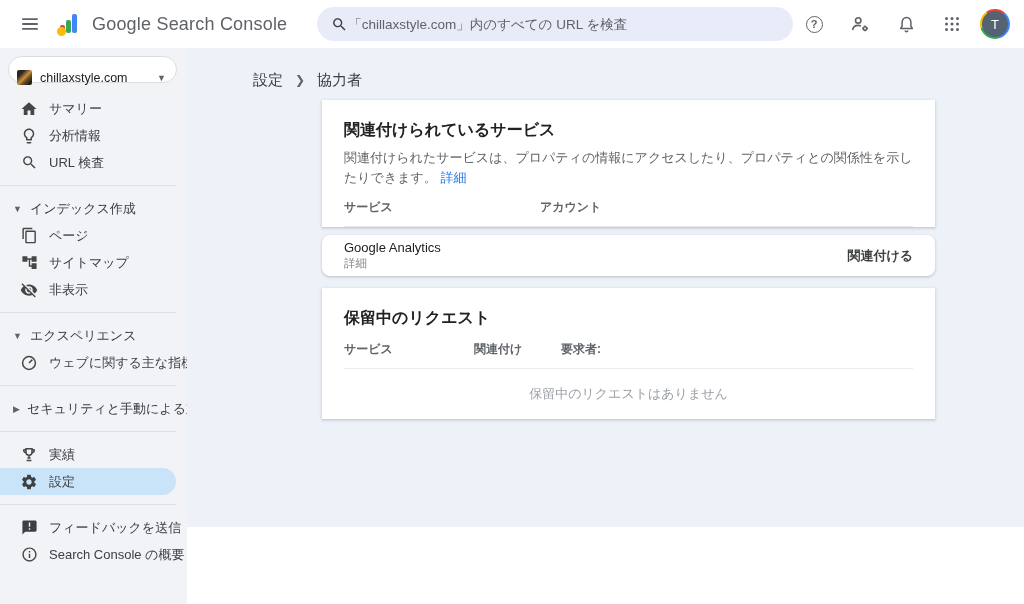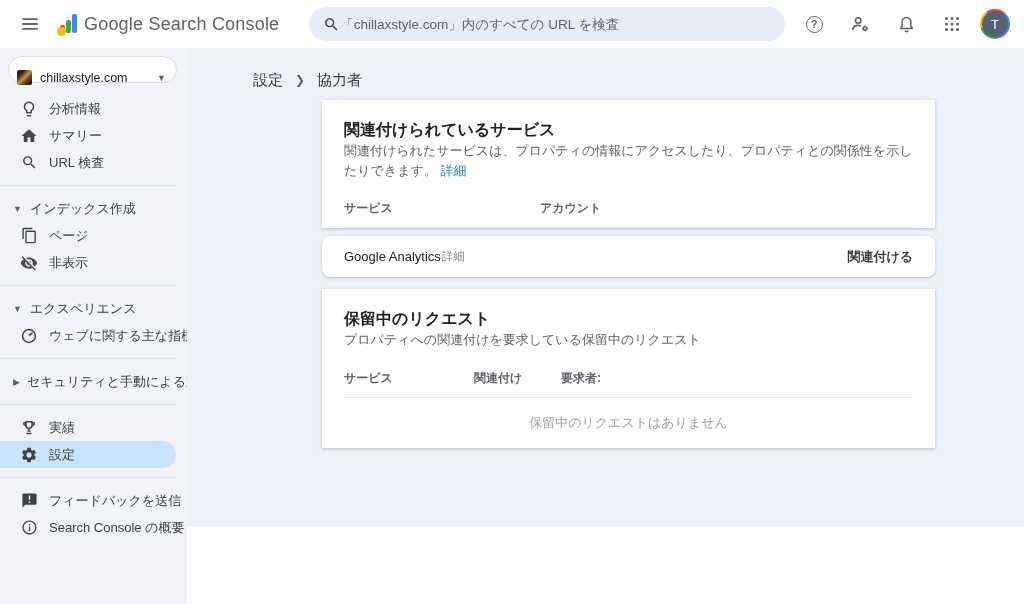--- a/index.html
+++ b/index.html
@@ -1,21 +1,21 @@
 <!DOCTYPE html>
 <html><head>
 <meta charset="utf-8">
 <style>
   * { margin:0; padding:0; box-sizing:border-box; }
   html,body { width:1024px; height:604px; overflow:hidden; background:#fff;
     font-family:"Liberation Sans","DejaVu Sans",sans-serif; }
   
   .app-header { height:48px; background:#fff; display:flex; align-items:center; padding:0 14px 0 12px; }
   .icon-btn { width:36px; height:36px; border:none; background:transparent; display:flex; align-items:center; justify-content:center; cursor:pointer; border-radius:50%; }
-  .logo-wrap { display:flex; align-items:center; margin-left:10px; }
+  .logo-wrap { display:flex; align-items:center; gap:8px; margin-left:10px; }
   .logo-mark { width:26px; height:24px; position:relative; }
   .logo-mark .bar { position:absolute; bottom:3px; border-radius:2px; width:5px; }
   .logo-mark .b1 { left:2px; height:8px; background:#ea4335; }
   .logo-mark .b2 { left:8px; height:13px; background:#34a853; }
   .logo-mark .b3 { left:14px; height:19px; background:#4285f4; }
   .logo-mark .lens { position:absolute; left:-1px; bottom:0; width:9px; height:9px; border-radius:50%; background:#fbbc05; }
   .app-title { font-size:18px; color:#5f6368; letter-spacing:.2px; white-space:nowrap; }
   .search-bar { margin-left:30px; width:476px; height:34px; background:#e7ecf8; border-radius:17px; display:flex; align-items:center; padding:0 14px; }
   .search-bar input { border:none; outline:none; background:transparent; flex:1; font-size:13.5px; color:#3c4043; font-family:inherit; }
   .search-bar input::placeholder { color:#5f6368; opacity:1; }
@@ -43,31 +43,31 @@
   
   .main { flex:1; display:flex; flex-direction:column; background:#fff; }
   .main-gray { height:479px; background:#edf1f8; overflow:hidden; }
   .main-white { flex:1; background:#fff; }
   .breadcrumb { margin:16px 0 4px 66px; height:32px; display:flex; align-items:center; gap:12px; font-size:15px; color:#3c4043; }
   .crumb-sep { color:#5f6368; font-size:12px; }
   .card { width:613px; margin-left:135px; background:#fff; border-radius:0;
     box-shadow:0 1px 2px rgba(60,64,67,.18), 0 1px 3px 1px rgba(60,64,67,.08); }
   .card-pad { padding:20px 22px 0 22px; }
   .card-title { font-size:16px; font-weight:bold; color:#202124; }
-  .card-desc { font-size:13px; color:#5f6368; line-height:1.5; }
+  .card-desc { margin-top:7px; font-size:13px; color:#5f6368; line-height:1.5; }
   .link { color:#1a73e8; text-decoration:none; cursor:pointer; }
-  .thead { display:grid; margin-top:20px; padding-bottom:10px; border-bottom:1px solid #e8eaed;
+  .thead { display:grid; margin-top:12px; padding-bottom:10px; border-bottom:1px solid #e8eaed;
     font-size:12px; color:#5f6368; font-weight:bold; }
   .thead-assoc { grid-template-columns:196px 202px 1fr; }
   .thead-pending { grid-template-columns:130px 87px 94px 1fr; }
   .empty-row { height:50px; display:flex; align-items:center; justify-content:center; font-size:13px; color:#9aa0a6; }
   .ga-row { width:613px; margin:8px 0 12px 135px; height:41px; background:#fff; border-radius:8px;
     box-shadow:0 1px 2px rgba(60,64,67,.18), 0 1px 3px 1px rgba(60,64,67,.08);
     display:flex; align-items:center; padding:0 22px; }
-  .ga-main { display:flex; flex-direction:row; gap:1px; }
+  .ga-main { display:flex; flex-direction:column; gap:1px; }
   .ga-title { font-size:13px; color:#202124; }
   .ga-sub { font-size:11.5px; color:#80868b; cursor:pointer; }
   .ga-action { margin-left:auto; background:none; border:none; font-family:inherit; font-size:13px; font-weight:bold; color:#3c4043; cursor:pointer; }
   svg { display:block; }
 </style>
 </head>
 <body>
 
 <header class="app-header">
   <button class="icon-btn">
@@ -145,32 +145,32 @@
   <aside class="sidebar">
     <div class="prop-pill">
       <span class="prop-favicon"></span>
       <span class="prop-domain">chillaxstyle.com</span>
       <span class="prop-caret">▼</span>
     </div>
     <nav>
         <div class="nav-item">
           <span class="nav-icon">
             <svg width="18" height="18" viewBox="0 0 24 24" fill="#444746">
+              <path d="M10 20v-6h4v6h5v-8h3L12 3 2 12h3v8z"></path>
+            </svg>
+          </span>
+          <span class="nav-label">サマリー</span>
+        </div>
+        <div class="nav-item">
+          <span class="nav-icon">
+            <svg width="18" height="18" viewBox="0 0 24 24" fill="#444746">
               <path d="M9 21c0 .55.45 1 1 1h4c.55 0 1-.45 1-1v-1H9v1zm3-19C8.14 2 5 5.14 5 9c0 2.38 1.19 4.47 3 5.74V17c0 .55.45 1 1 1h6c.55 0 1-.45 1-1v-2.26c1.81-1.27 3-3.36 3-5.74 0-3.86-3.14-7-7-7zm2.85 11.1l-.85.6V16h-4v-2.3l-.85-.6C7.8 12.16 7 10.63 7 9c0-2.76 2.24-5 5-5s5 2.24 5 5c0 1.63-.8 3.16-2.15 4.1z"></path>
             </svg>
           </span>
           <span class="nav-label">分析情報</span>
-        </div>
-        <div class="nav-item">
-          <span class="nav-icon">
-            <svg width="18" height="18" viewBox="0 0 24 24" fill="#444746">
-              <path d="M10 20v-6h4v6h5v-8h3L12 3 2 12h3v8z"></path>
-            </svg>
-          </span>
-          <span class="nav-label">サマリー</span>
         </div>
         <div class="nav-item">
           <span class="nav-icon">
             <svg width="17" height="17" viewBox="0 0 24 24" fill="#444746">
               <path d="M15.5 14h-.79l-.28-.27C15.41 12.59 16 11.11 16 9.5 16 5.91 13.09 3 9.5 3S3 5.91 3 9.5 5.91 16 9.5 16c1.61 0 3.09-.59 4.23-1.57l.27.28v.79l5 4.99L20.49 19l-4.99-5zm-6 0C7.01 14 5 11.99 5 9.5S7.01 5 9.5 5 14 7.01 14 9.5 11.99 14 9.5 14z"></path>
             </svg>
           </span>
           <span class="nav-label">URL 検査</span>
         </div>
         <div class="nav-divider"></div>
@@ -178,20 +178,28 @@
           <span class="caret">▼</span>
           <span class="nav-label">インデックス作成</span>
         </div>
         <div class="nav-item">
           <span class="nav-icon">
             <svg width="17" height="17" viewBox="0 0 24 24" fill="#444746">
               <path d="M16 1H4c-1.1 0-2 .9-2 2v14h2V3h12V1zm3 4H8c-1.1 0-2 .9-2 2v14c0 1.1.9 2 2 2h11c1.1 0 2-.9 2-2V7c0-1.1-.9-2-2-2zm0 16H8V7h11v14z"></path>
             </svg>
           </span>
           <span class="nav-label">ページ</span>
+        </div>
+        <div class="nav-item">
+          <span class="nav-icon">
+            <svg width="17" height="17" viewBox="0 0 24 24" fill="#444746">
+              <path d="M22 11V3h-7v3H9V3H2v8h7V8h2v10h4v3h7v-8h-7v3h-2V8h2v3z"></path>
+            </svg>
+          </span>
+          <span class="nav-label">サイトマップ</span>
         </div>
         <div class="nav-item">
           <span class="nav-icon">
             <svg width="18" height="18" viewBox="0 0 24 24" fill="#444746">
               <path d="M12 7c2.76 0 5 2.24 5 5 0 .65-.13 1.26-.36 1.83l2.92 2.92c1.51-1.26 2.7-2.89 3.43-4.75-1.73-4.39-6-7.5-11-7.5-1.4 0-2.74.25-3.98.7l2.16 2.16C10.74 7.13 11.35 7 12 7zM2 4.27l2.28 2.28.46.46C3.08 8.3 1.78 10.02 1 12c1.73 4.39 6 7.5 11 7.5 1.55 0 3.03-.3 4.38-.84l.42.42L19.73 22 21 20.73 3.27 3 2 4.27zM7.53 9.8l1.55 1.55c-.05.21-.08.43-.08.65 0 1.66 1.34 3 3 3 .22 0 .44-.03.65-.08l1.55 1.55c-.67.33-1.41.53-2.2.53-2.76 0-5-2.24-5-5 0-.79.2-1.53.53-2.2zm4.31-.78l3.15 3.15.02-.16c0-1.66-1.34-3-3-3l-.17.01z"></path>
             </svg>
           </span>
           <span class="nav-label">非表示</span>
         </div>
         <div class="nav-divider"></div>
@@ -276,21 +284,20 @@
         <div class="ga-main">
           <span class="ga-title">Google Analytics</span>
           <span class="ga-sub">詳細</span>
         </div>
         <button class="ga-action">関連付ける</button>
       </div>
 
       <section class="card">
         <div class="card-pad">
           <h2 class="card-title">保留中のリクエスト</h2>
-          <p class="card-desc">プロパティへの関連付けを要求している保留中のリクエスト</p>
           <div class="thead thead-pending">
               <span>サービス</span>
               <span>関連付け</span>
               <span>要求者:</span>
             </div>
         </div>
         <div class="empty-row">保留中のリクエストはありません</div>
       </section>
     </div>
     <div class="main-white"></div>

